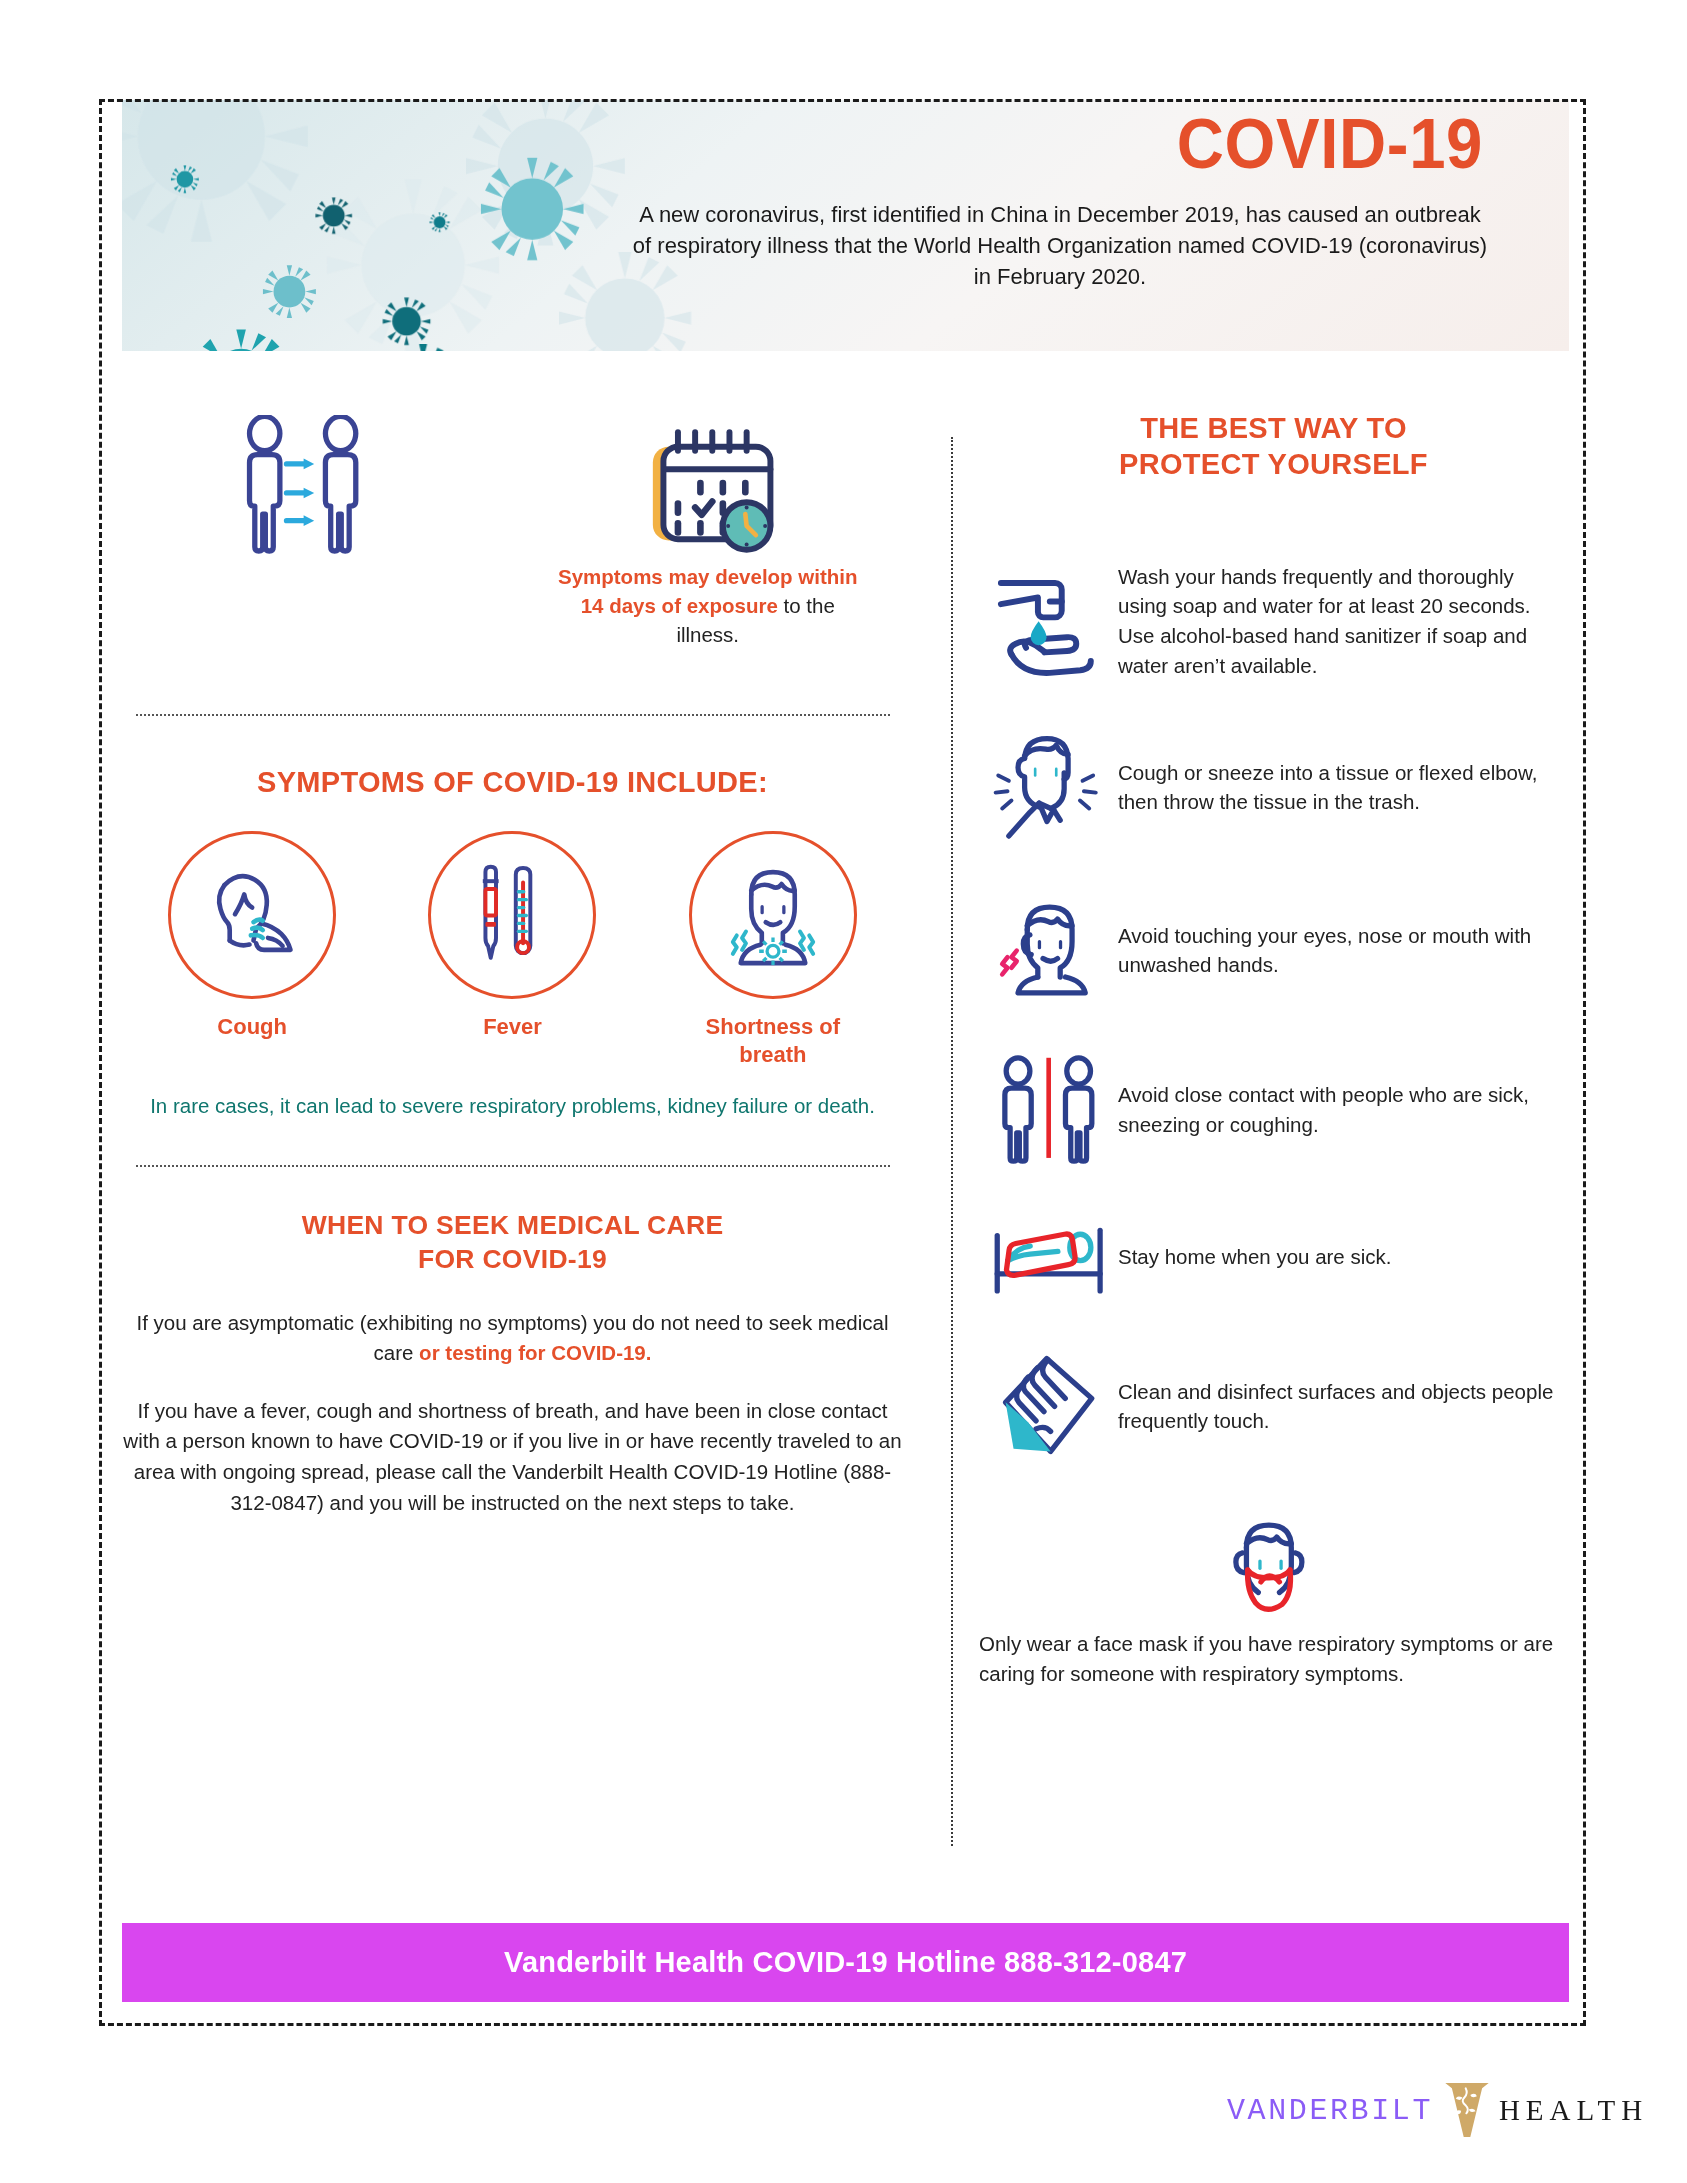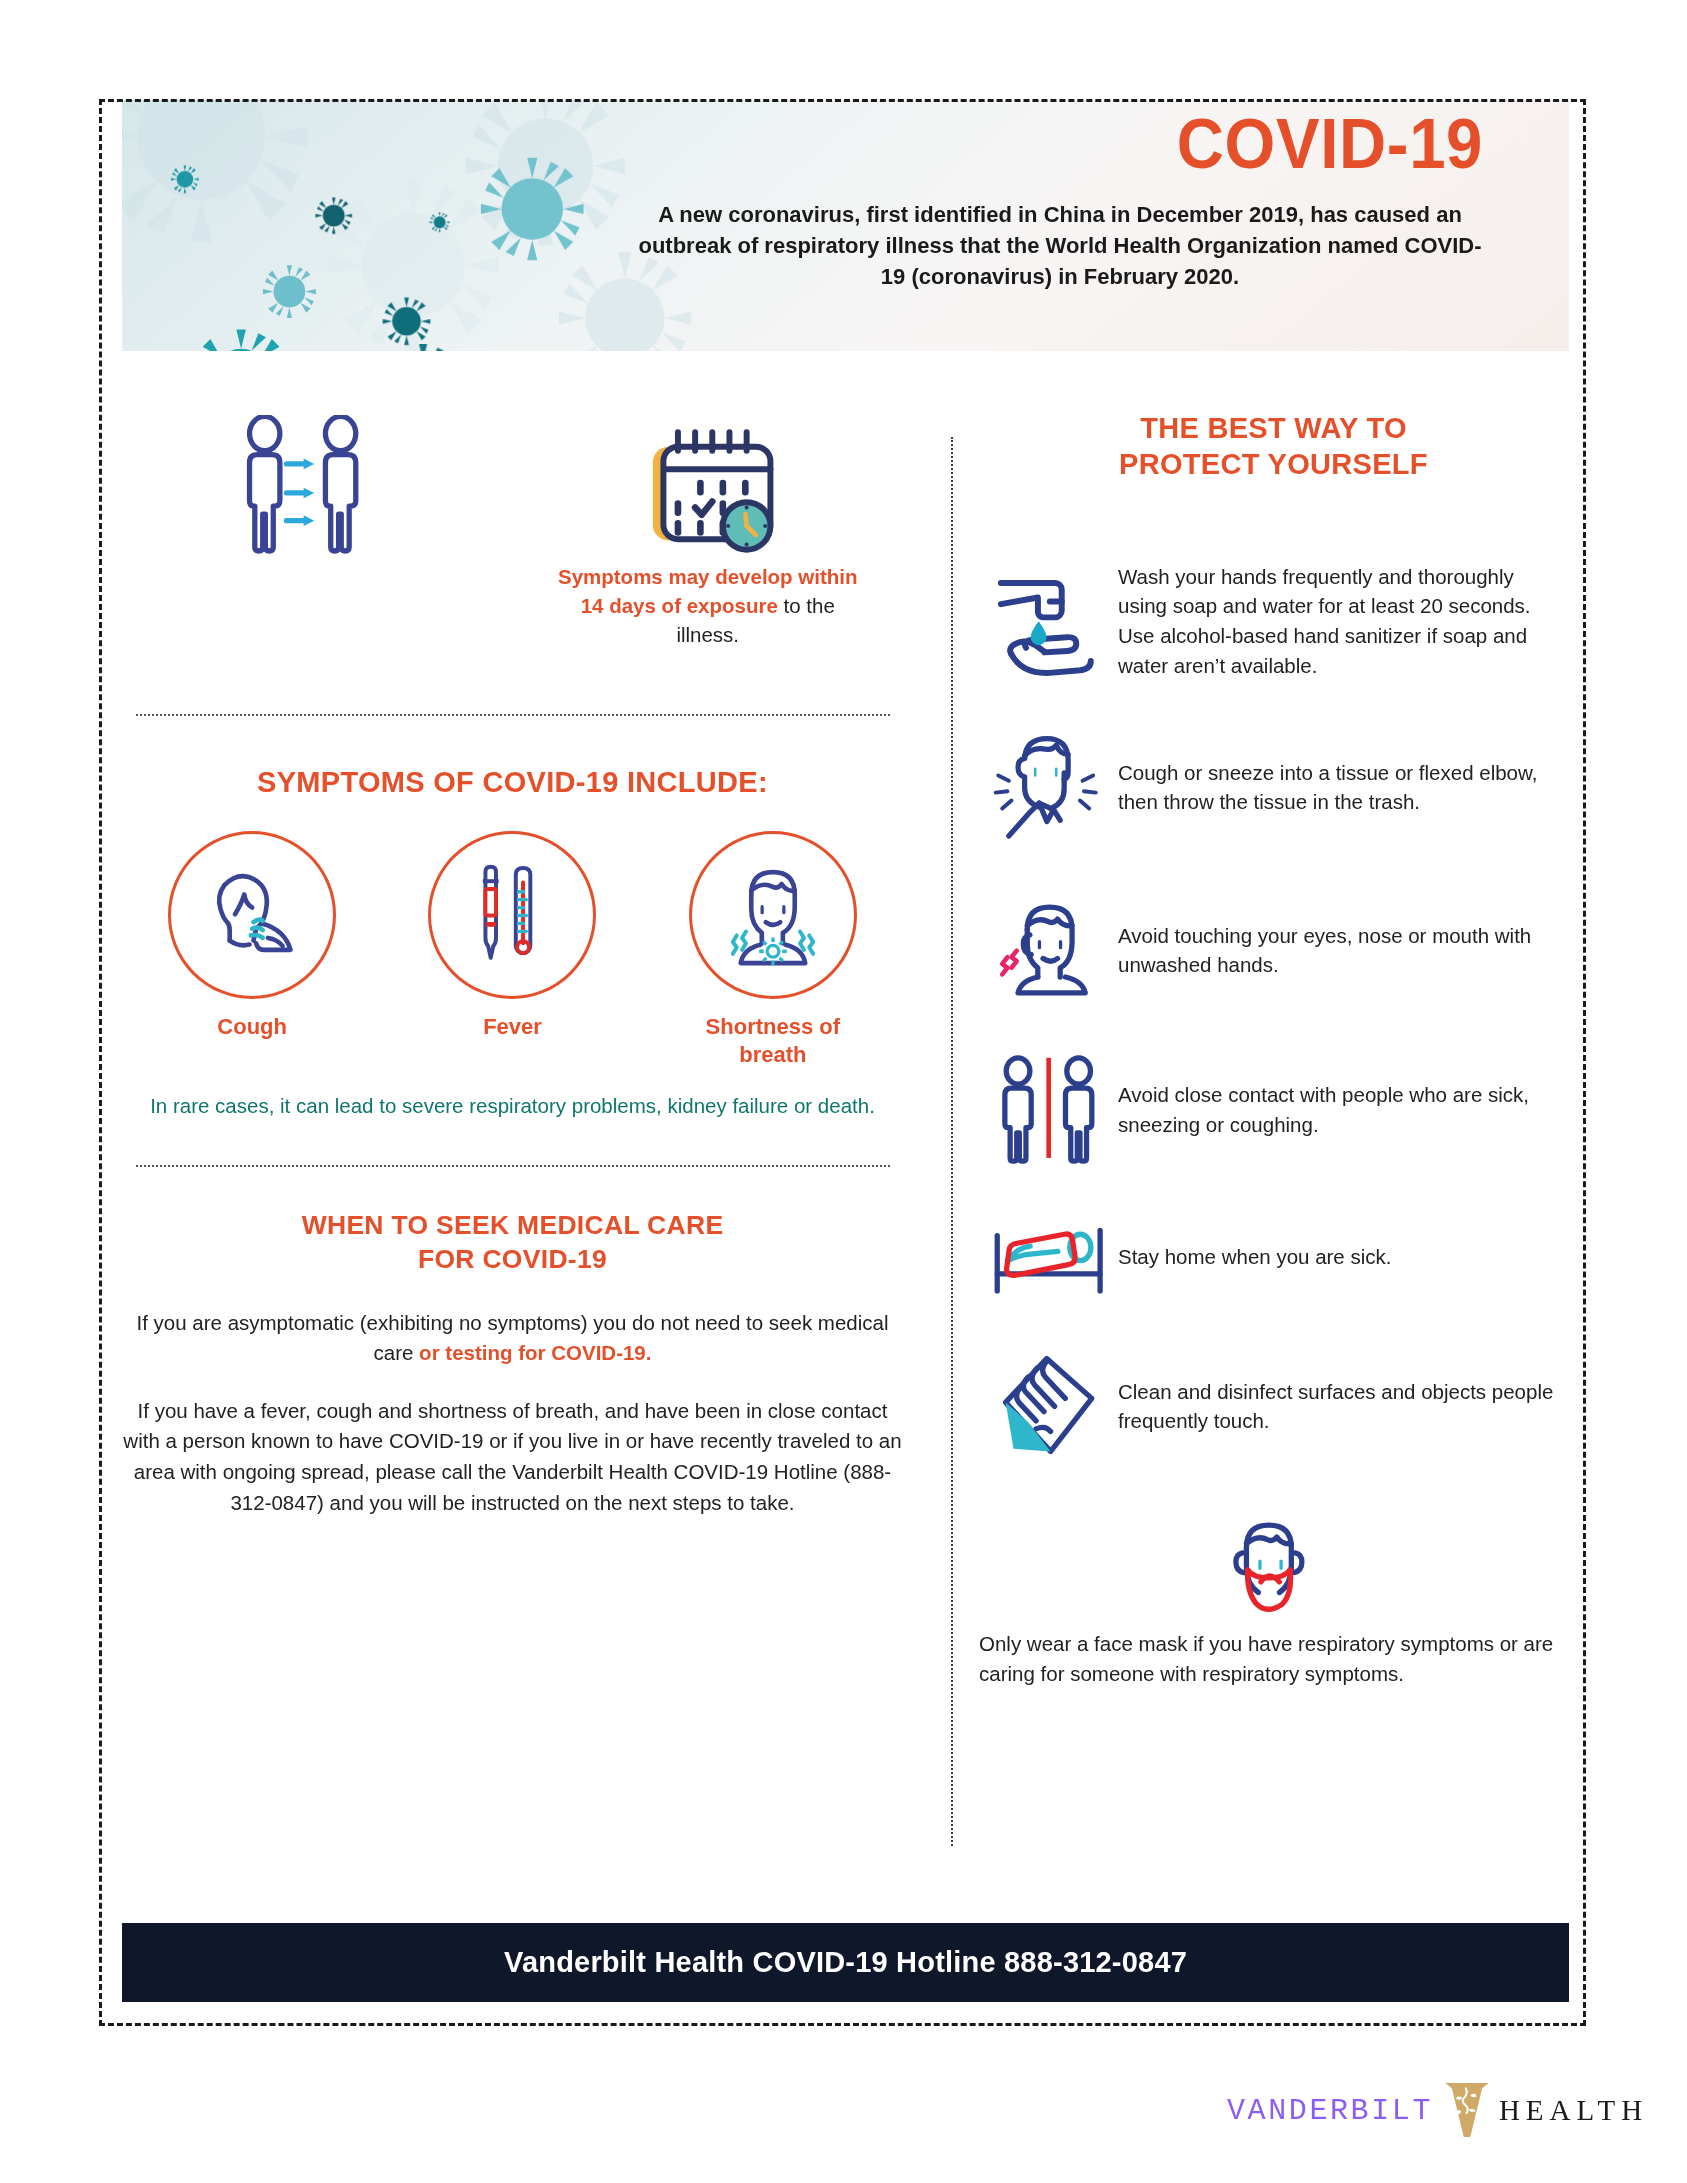--- a/index.html
+++ b/index.html
@@ -19,21 +19,21 @@
   }
   #header-band svg.bgvirus{position:absolute;left:0;top:0;width:100%;height:100%;}
   #header-title{
     position:absolute;right:86px;top:5.3px;
     font-size:71px;font-weight:bold;letter-spacing:0.7px;
     color:#E5502B;font-family:"Liberation Sans",sans-serif;
     transform:scaleX(.92);transform-origin:right center;line-height:1.1;
   }
   #header-desc{
     position:absolute;right:79px;top:99px;width:860px;text-align:center;
-    font-size:22px;font-weight:bold;color:#1a1a1a;line-height:1.42;
+    font-size:22px;font-weight:normal;color:#1a1a1a;line-height:1.42;
   }
 
   
   #left-col{position:absolute;left:122px;top:410px;width:781px;}
   #right-col{position:absolute;left:979px;top:410px;width:589px;}
   #v-divider{
     position:absolute;left:951px;top:437px;width:0;height:1409px;
     border-left:2.6px dotted #3a3a3a;
   }
   .h-divider{
@@ -72,21 +72,21 @@
 
   
   #protect-list{margin-top:79px;}
   .p-item{display:flex;align-items:center;margin-bottom:49px;}
   .p-icon{width:139px;min-width:139px;display:flex;align-items:center;justify-content:center;}
   .p-text{font-size:20.5px;color:#222;line-height:1.45;}
 
   
   #hotline-bar{
     position:absolute;left:122px;top:1923px;width:1447px;height:79px;
-    background:#0f172a;display:flex;align-items:center;justify-content:center;
+    background:#d946ef;display:flex;align-items:center;justify-content:center;
   }
   #hotline-text{color:#fff;font-size:29px;font-weight:bold;letter-spacing:0.2px;}
 
   
   #logo{position:absolute;left:1227px;top:2071px;width:361px;height:79px;display:flex;align-items:center;}
   #logo .vname{font-family:Liberation Mono, monospace;font-size:30px;letter-spacing:2.6px;color:#8b5cf6;}
   #logo .vmark{margin:0 9.3px 0 10.6px;}
   #logo .hname{font-family:Liberation Serif, serif;font-size:29px;letter-spacing:6px;color:#1a1a1a;font-weight:300;}
 </style>
 </head>

